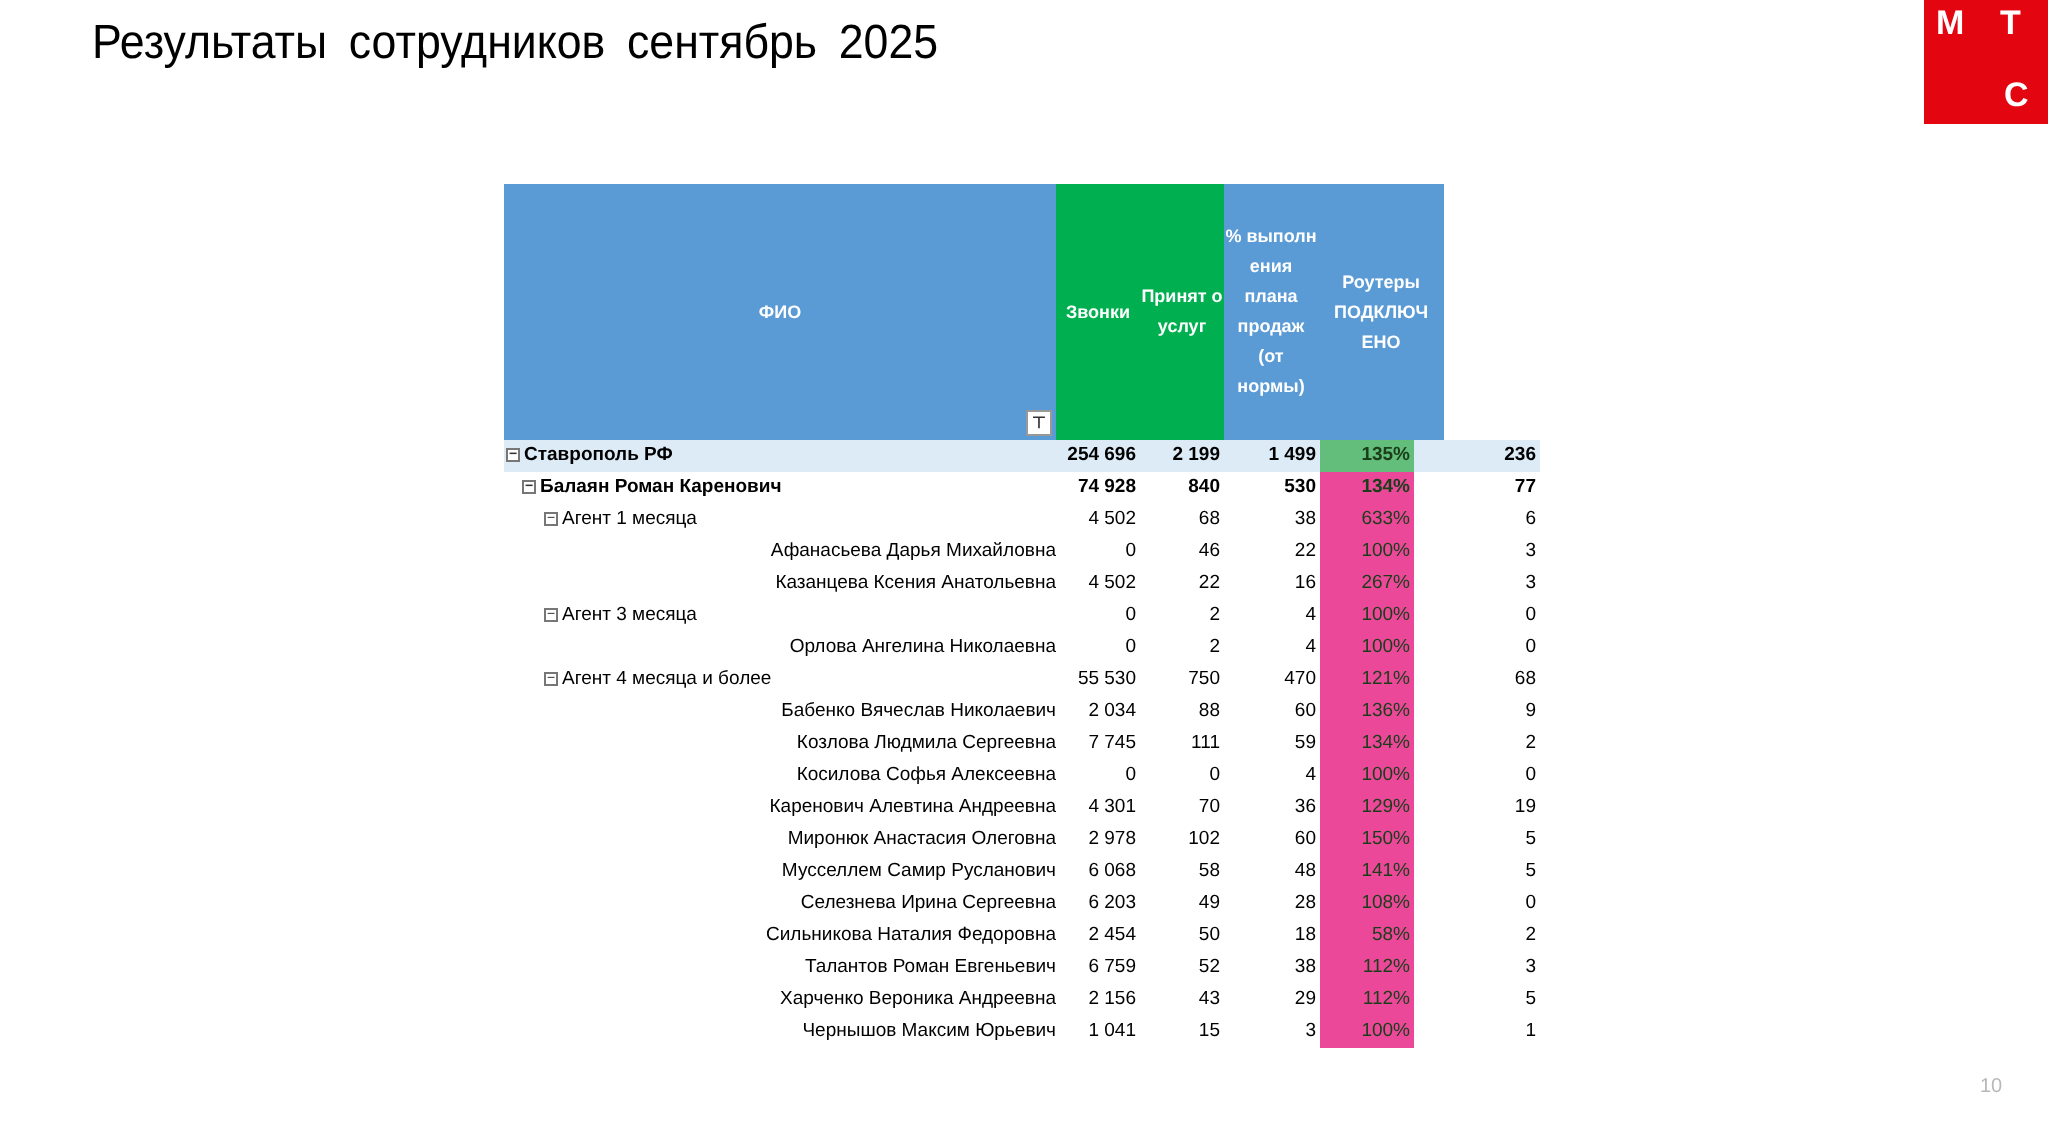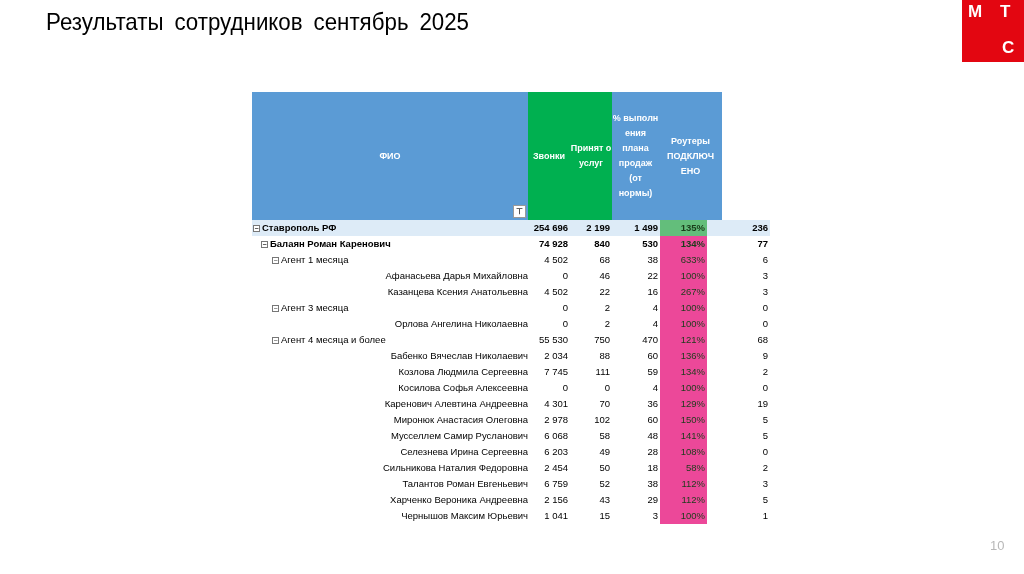--- a/index.html
+++ b/index.html
@@ -15,21 +15,21 @@
     }
     .logo {
       position: absolute; left: 962px; top: 0; width: 62px; height: 62px;
       background: #e30611; color: #fff; font-weight: bold; font-size: 17px;
     }
     .logo span { position: absolute; }
     .logo .m { left: 6px; top: 2px; }
     .logo .t { left: 38px; top: 2px; }
     .logo .c { left: 40px; top: 38px; }
     .page-num {
-      position: absolute; left: 990px; top: 538px; font-size: 13px; color: #b8b8b8;
+      position: absolute; left: 990px; top: 538px; font-size: 10px; color: #b8b8b8;
     }
     .tbl {
       position: absolute; left: 252px; top: 92px; width: 518px;
       font-size: 9.5px;
     }
     .hdr { display: flex; height: 128px; }
     .hdr > div {
       box-sizing: border-box; display: flex; align-items: center; justify-content: center;
       text-align: center; color: #fff; font-weight: bold; line-height: 15px; font-size: 9px;
       position: relative;

